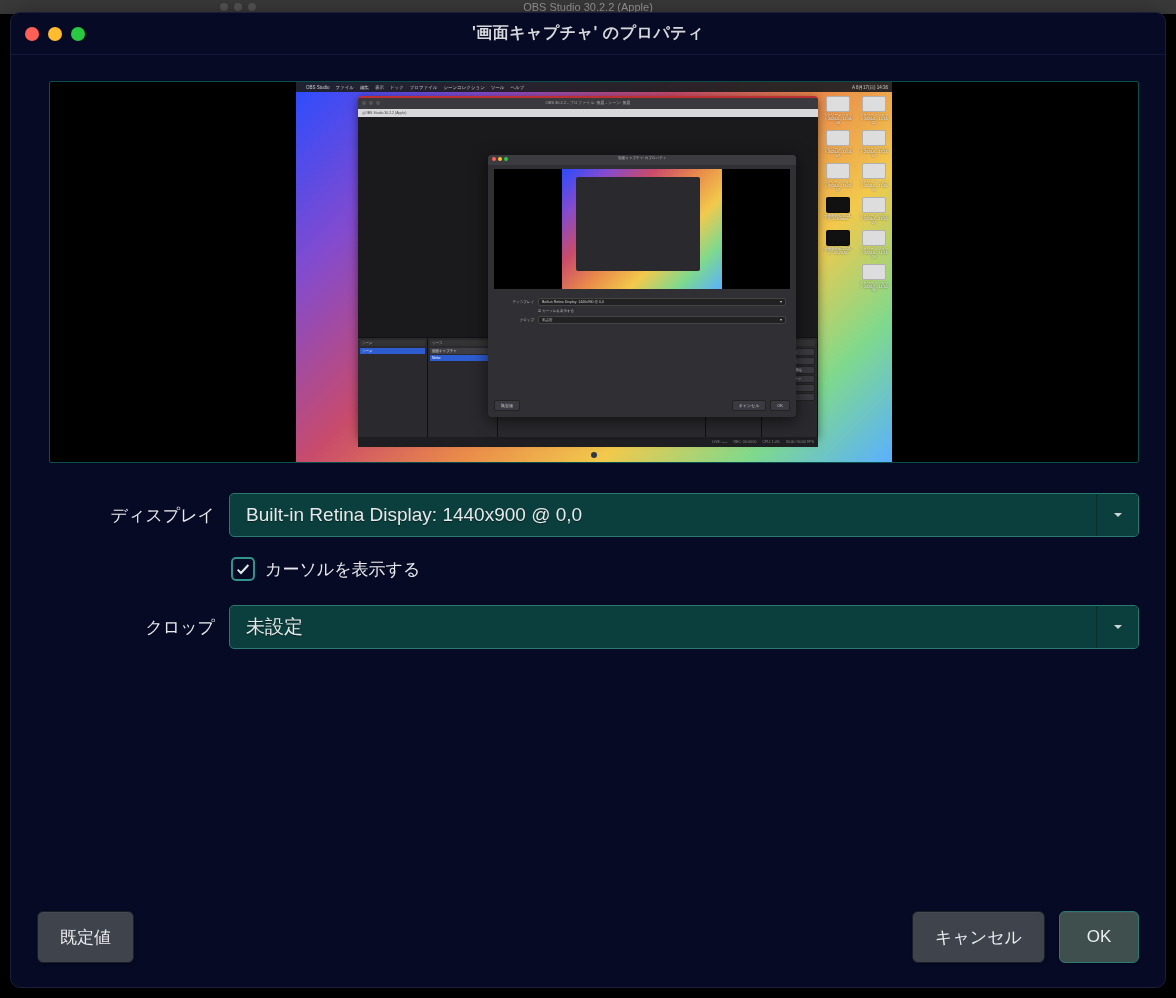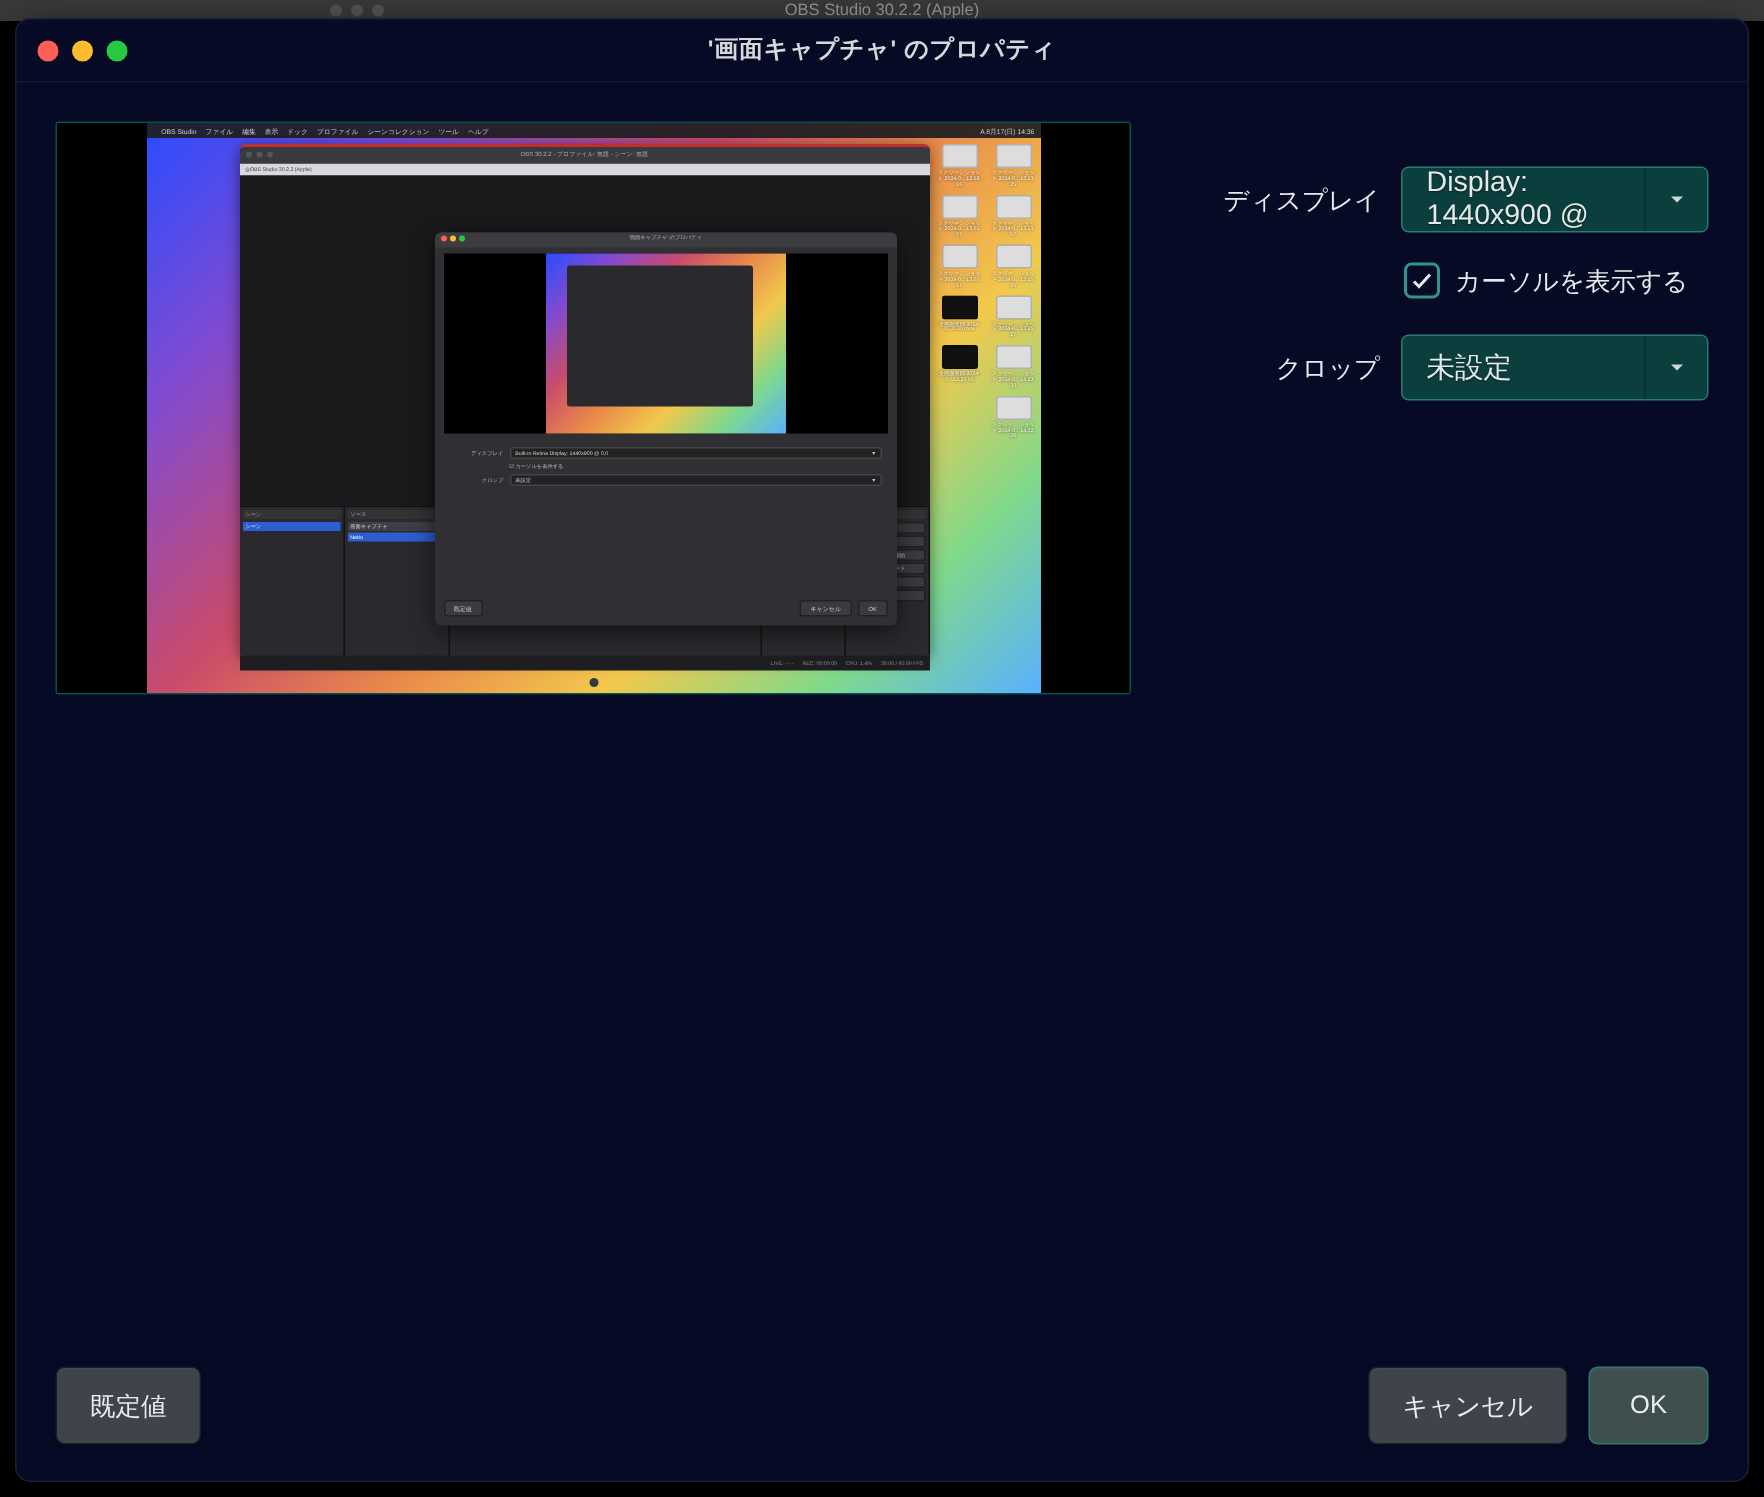--- a/index.html
+++ b/index.html
@@ -50,22 +50,22 @@
     .traffic .dot { width:14px; height:14px; border-radius:50%; }
     .dot.red{ background:#ff5f57;} .dot.yellow{background:#febc2e;} .dot.green{background:#28c840;}
     .title {
       position:absolute; left:0; right:0; text-align:center;
       font-size:16px; font-weight:700; color:#d6d8dc;
       letter-spacing:.5px;
     }
 
     .body {
       flex: 1;
-      padding: 26px 26px 12px 26px;
-      display:flex; flex-direction:row;
+      padding: 26px 26px 12px 38px;
+      display:flex; flex-direction:column;
       overflow:hidden;
     }
 
     
     .preview-frame {
       width: 100%;
       height: 382px;
       background: #000;
       border: 1px solid #0a4f4a;
       border-radius: 2px;

